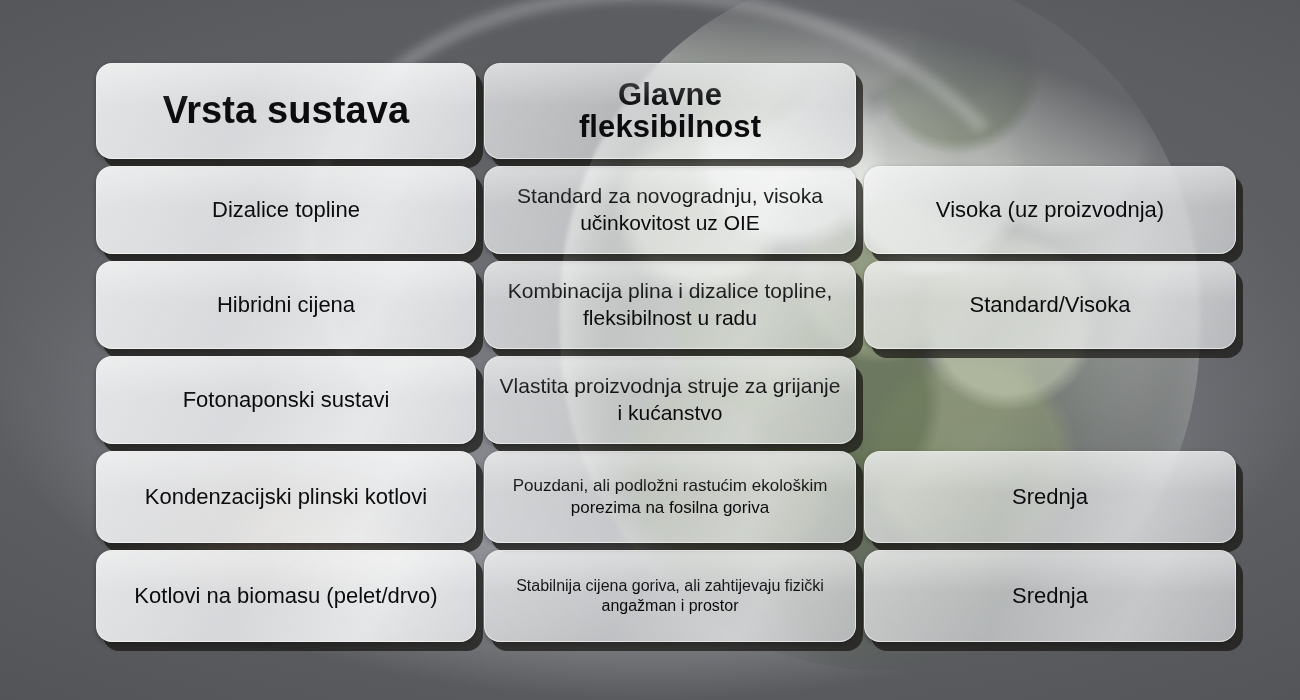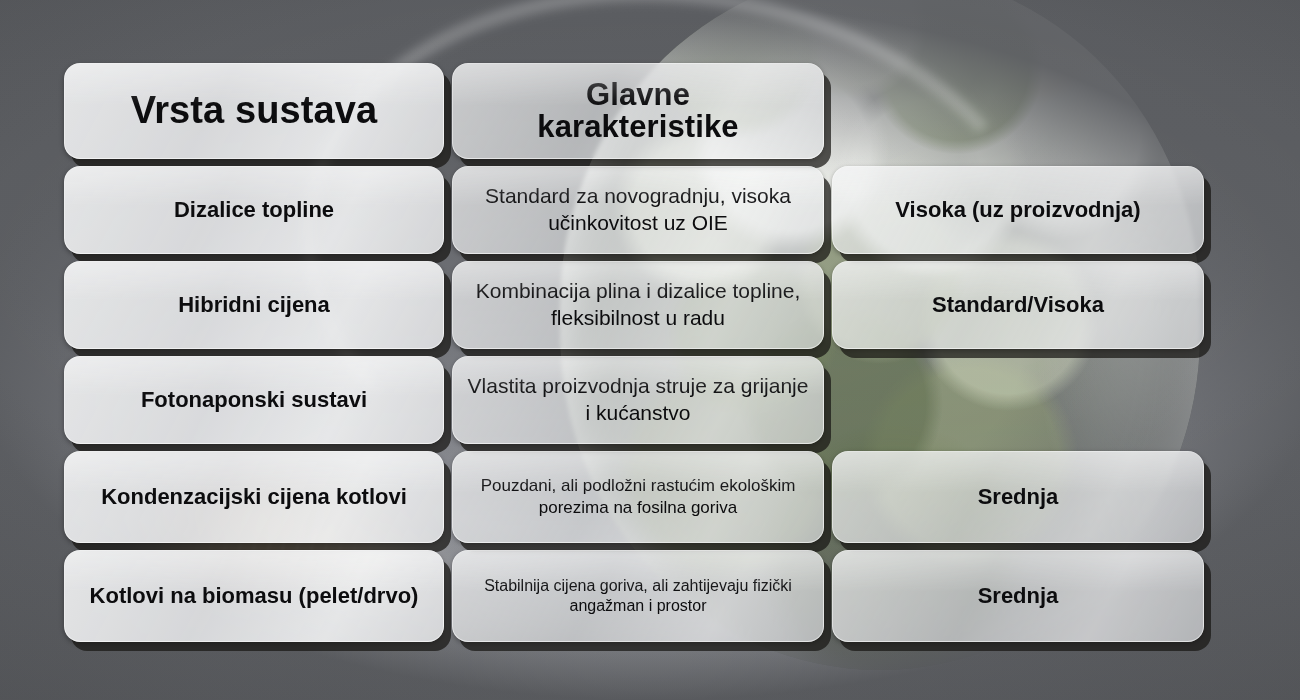--- a/index.html
+++ b/index.html
@@ -142,21 +142,21 @@
     border: 14px solid rgba(255,255,255,0.22);
     border-bottom-color: transparent;
     border-right-color: transparent;
     transform: rotate(8deg);
     filter: blur(5px);
   }
 
   
   .table {
     position: absolute;
-    left: 64px;
+    left: 96px;
     top: 63px;
     width: 1140px;
     display: flex;
     flex-direction: column;
     gap: 7px;
   }
 
   .row {
     display: flex;
     gap: 8px;
@@ -212,21 +212,21 @@
   .row.header .cell { height: 96px; }
   .hdr-text { font-weight: bold; line-height: 1.04; letter-spacing: .1px; }
   .hdr-a { font-size: 38px; }
   .hdr-b { font-size: 31px; }
   .hdr-c { font-size: 38px; }
 
   
   .row.data .cell { height: 88px; }
   .row.data.tall .cell { height: 92px; }
 
-  .t-bold  { font-weight: bold; line-height: 1.16; }
+  .t-bold  { font-weight: normal; line-height: 1.16; }
   .t-plain { font-weight: normal; line-height: 1.28; }
 
   .fs-22 { font-size: 22px; }
   .fs-21 { font-size: 21px; }
   .fs-17 { font-size: 17px; }
   .fs-16 { font-size: 16px; }
 </style>
 </head>
 <body>
 
@@ -245,21 +245,21 @@
   <div class="lamp-rings"></div>
   <div class="bg-vignette"></div>
 
   <div class="table">
 
     <div class="row header">
       <div class="cell col-a">
         <span class="hdr-text hdr-a">Vrsta sustava</span>
       </div>
       <div class="cell glassy col-b">
-        <span class="hdr-text hdr-b"><span>Glavne</span><br><span>karakteristike</span></span>
+        <span class="hdr-text hdr-b"><span>Glavne</span><br><span>fleksibilnost</span></span>
       </div>
     </div>
 
     <div class="row data">
       <div class="cell col-a">
         <span class="t-bold fs-22">Dizalice topline</span>
       </div>
       <div class="cell glassy col-b">
         <span class="t-plain fs-21">Standard za novogradnju, visoka učinkovitost uz OIE</span>
       </div>
@@ -284,21 +284,21 @@
       <div class="cell col-a">
         <span class="t-bold fs-22">Fotonaponski sustavi</span>
       </div>
       <div class="cell glassy col-b">
         <span class="t-plain fs-21">Vlastita proizvodnja struje za grijanje i kućanstvo</span>
       </div>
     </div>
 
     <div class="row data tall">
       <div class="cell col-a">
-        <span class="t-bold fs-22">Kondenzacijski cijena kotlovi</span>
+        <span class="t-bold fs-22">Kondenzacijski plinski kotlovi</span>
       </div>
       <div class="cell glassy col-b">
         <span class="t-plain fs-17">Pouzdani, ali podložni rastućim ekološkim porezima na fosilna goriva</span>
       </div>
       <div class="cell glassy col-c">
         <span class="t-bold fs-22">Srednja</span>
       </div>
     </div>
 
     <div class="row data tall">

